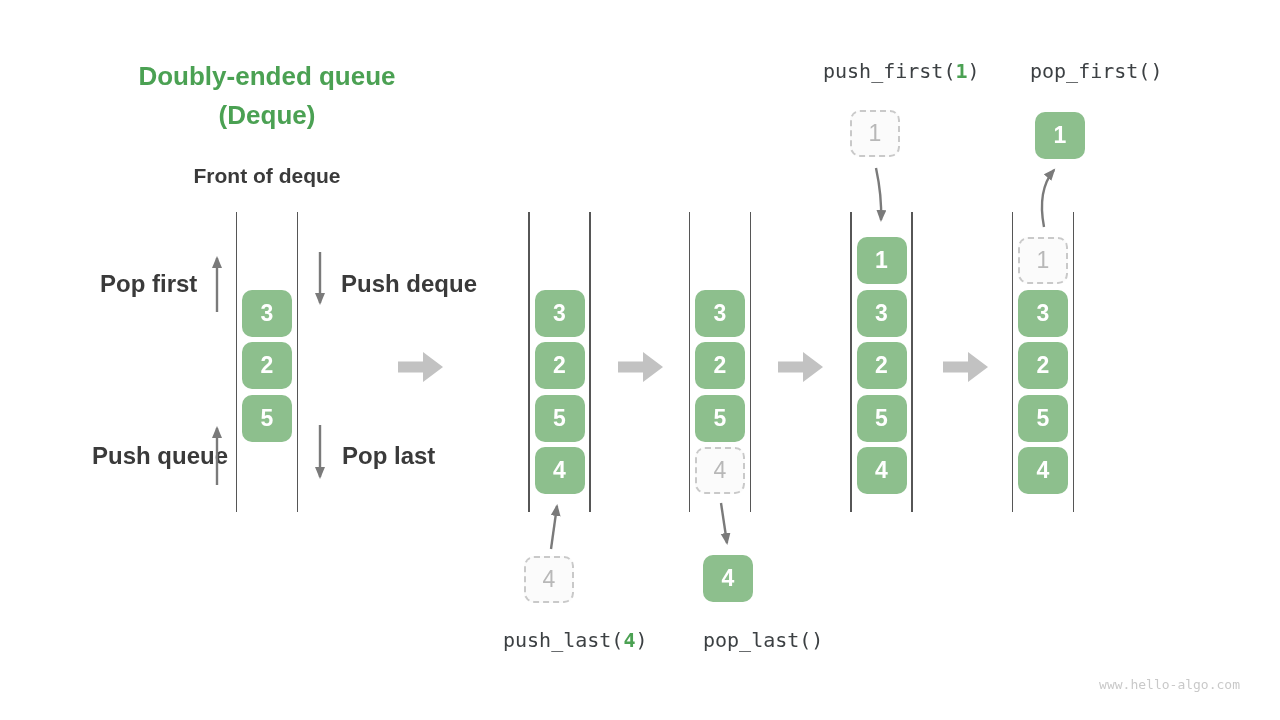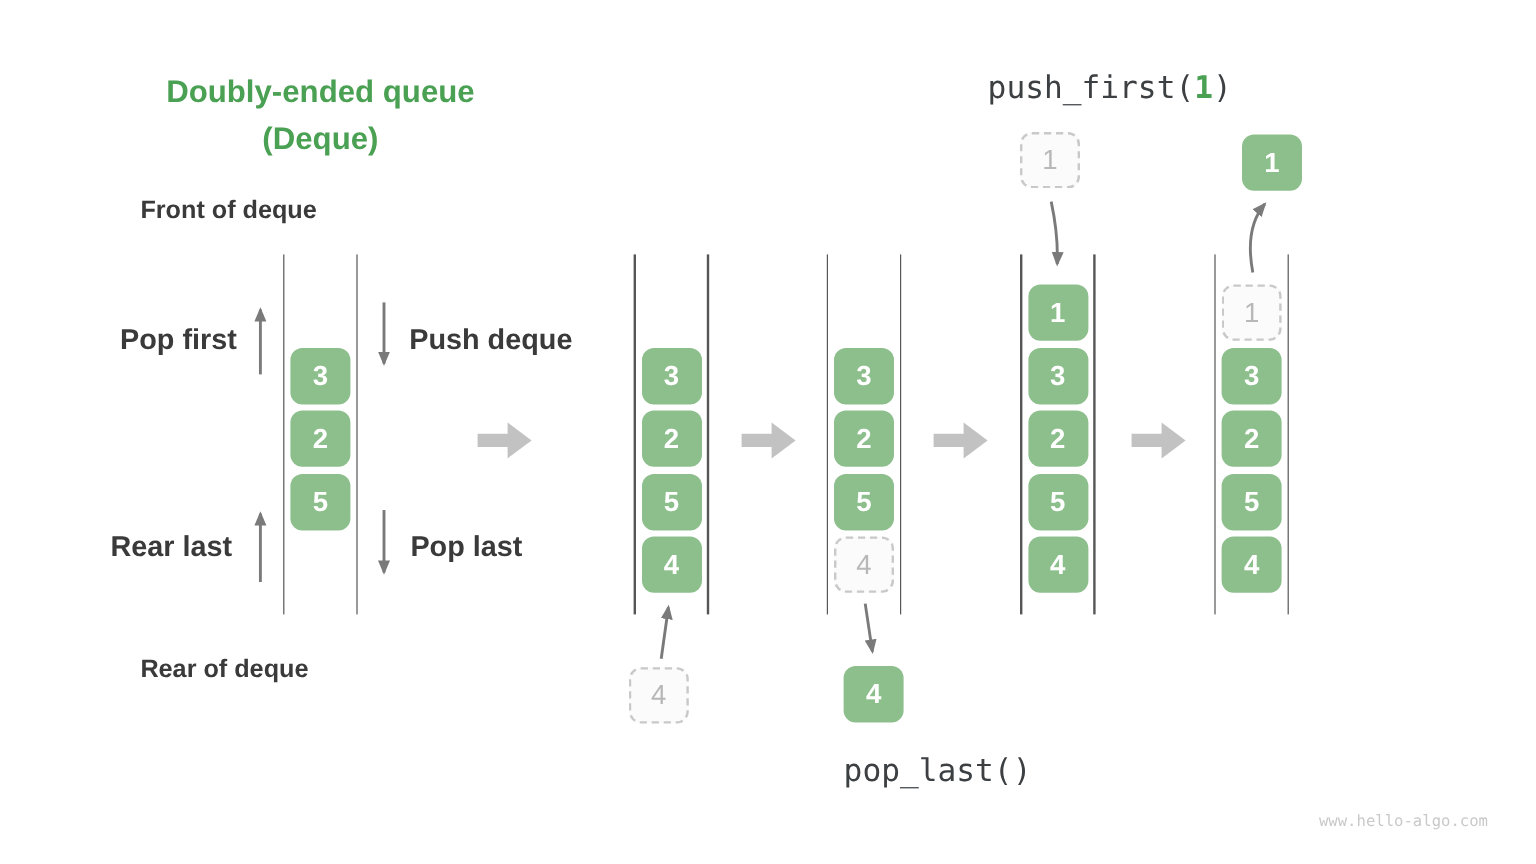--- a/index.html
+++ b/index.html
@@ -15,25 +15,25 @@
     --block-arrow:#c2c2c2;
     --line-color:#565656;
     --watermark:#c9c9c9;
   }
   html,body{margin:0;padding:0;}
   body{width:1280px;height:720px;overflow:hidden;background:#ffffff;
        font-family:"Liberation Sans",sans-serif;}
   #stage{position:relative;width:1280px;height:720px;background:#ffffff;}
   .title{position:absolute;left:97px;top:57px;width:340px;text-align:center;
          color:var(--accent-green);font-size:26px;font-weight:bold;line-height:39px;}
-  .big-label{position:absolute;width:300px;text-align:left;color:var(--dark-text);
+  .big-label{position:absolute;width:300px;text-align:center;color:var(--dark-text);
          font-size:21px;font-weight:bold;}
   .op-label{position:absolute;color:var(--dark-text);font-size:24px;font-weight:bold;white-space:nowrap;}
   .code{position:absolute;font-family:"DejaVu Sans Mono","Liberation Mono",monospace;
-        font-size:26px;color:var(--code-text);white-space:nowrap;}
+        font-size:20px;color:var(--code-text);white-space:nowrap;}
   .code .arg{color:var(--accent-green);font-weight:bold;}
   .vline{position:absolute;width:1.6px;background:var(--line-color);}
   .cell{position:absolute;width:50px;height:47px;border-radius:10px;
         background:var(--cell-green);color:var(--cell-text);
         font-size:23px;font-weight:bold;line-height:47px;text-align:center;
         box-sizing:border-box;}
   .cell.dashed{background:var(--dashed-fill);border:2px dashed var(--dashed-border);
         color:var(--dashed-text);font-weight:500;line-height:43px;}
   .watermark{position:absolute;right:40px;top:677px;
         font-family:"DejaVu Sans Mono","Liberation Mono",monospace;
@@ -46,28 +46,29 @@
 <body>
 
 <div id="stage">
 
   <div class="title">
     <div>Doubly-ended queue</div>
     <div>(Deque)</div>
   </div>
 
   <div class="big-label" style="left:117px;top:164px;">Front of deque</div>
-  <div class="big-label" style="left:117px;top:546px;">Rear of deque</div>
 
   <div class="op-label" style="left:100px;top:270px;">Pop first</div>
   <div class="op-label" style="left:341px;top:270px;">Push deque</div>
-  <div class="op-label" style="left:92px;top:442px;">Rear last</div>
+  <div class="op-label" style="left:92px;top:442px;">Push queue</div>
   <div class="op-label" style="left:342px;top:442px;">Pop last</div>
 
   <div class="code" style="left:823px;top:59px;"><span>push_first(</span><span class="arg">1</span><span>)</span></div>
+  <div class="code" style="left:1030px;top:59px;">pop_first()</div>
+  <div class="code" style="left:503px;top:628px;"><span>push_last(</span><span class="arg">4</span><span>)</span></div>
   <div class="code" style="left:703px;top:628px;">pop_last()</div>
 
   <div id="diagram">
       <div class="vline" style="left: 235.7px; top: 212px; height: 300px;"></div>
       <div class="vline" style="left: 296.7px; top: 212px; height: 300px;"></div>
       <div class="cell" style="left: 242px; top: 289.5px;">3</div>
       <div class="cell" style="left: 242px; top: 342px;">2</div>
       <div class="cell" style="left: 242px; top: 394.5px;">5</div>
       <div class="vline" style="left: 528.2px; top: 212px; height: 300px;"></div>
       <div class="vline" style="left: 589.2px; top: 212px; height: 300px;"></div>

